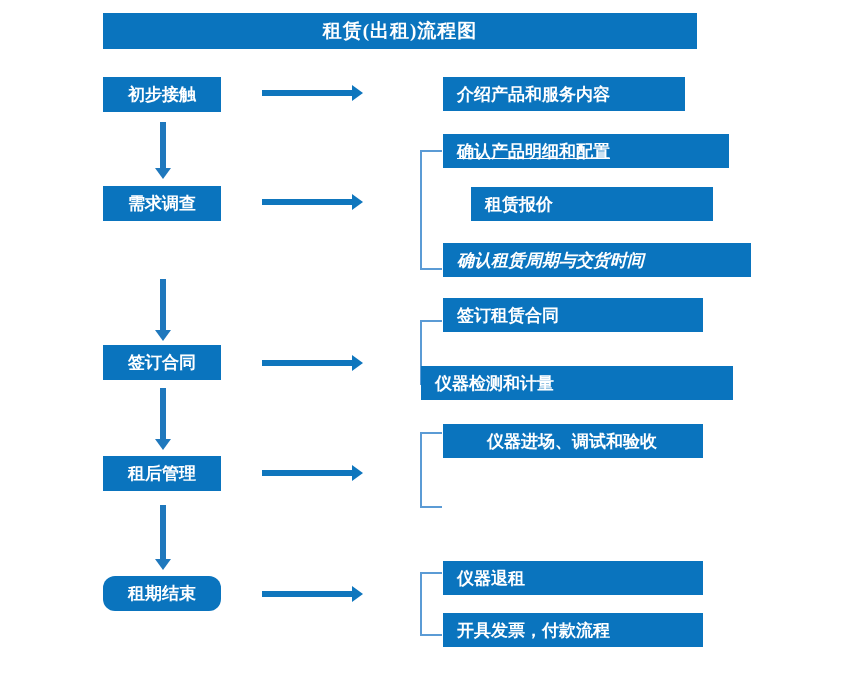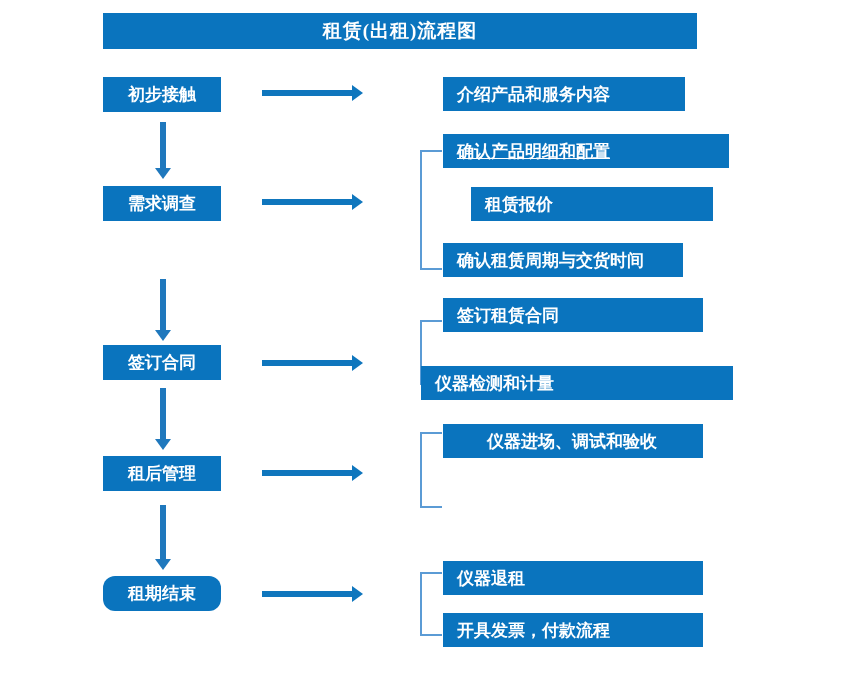--- a/index.html
+++ b/index.html
@@ -146,21 +146,21 @@
   <div class="bracket" style="left:420px; top:150px; height:120px;"></div>
 
   <div class="box box-right" style="left:443px; top:134px; width:286px;text-decoration:underline;">
     <span>确认产品明细和配置</span>
   </div>
 
   <div class="box box-right" style="left:443px; top:187px; width:242px;margin-left:28px;">
     <span>租赁报价</span>
   </div>
 
-  <div class="box box-right" style="left:443px; top:243px; width:240px;">
+  <div class="box box-right" style="left:443px; top:243px; width:308px;font-style:italic;">
     <span>确认租赁周期与交货时间</span>
   </div>
 
   <div class="arrow-v" style="left:153px; top:279px; height:62px;">
     <div class="shaft" style="height:51px;"></div>
     <div class="head" style="top:51px;"></div>
   </div>
 
   <div class="box box-left" style="left:103px; top:345px;">
     <span>签订合同</span>

